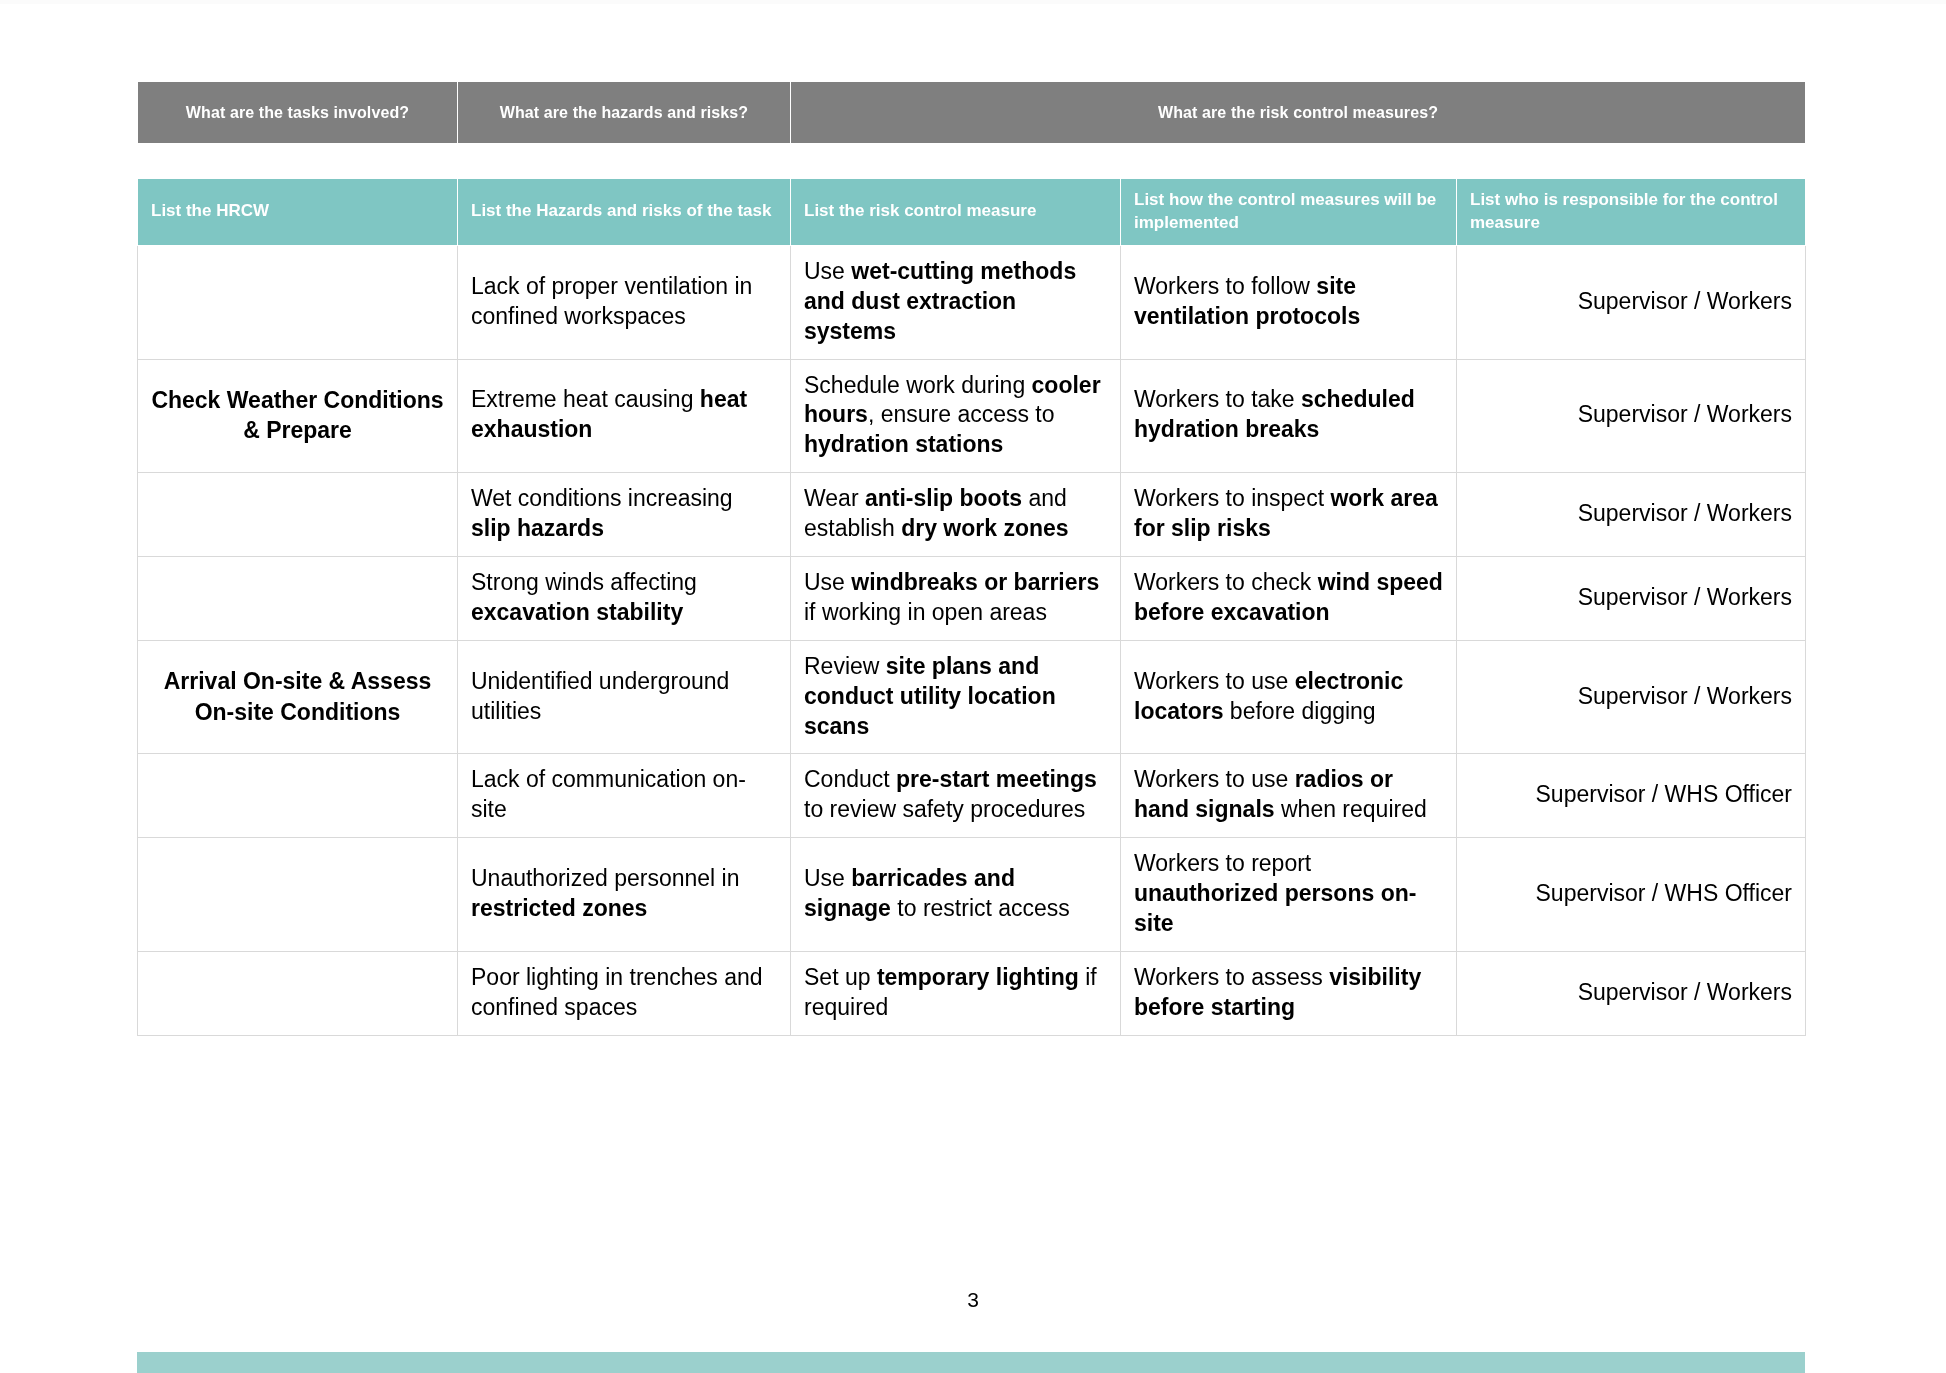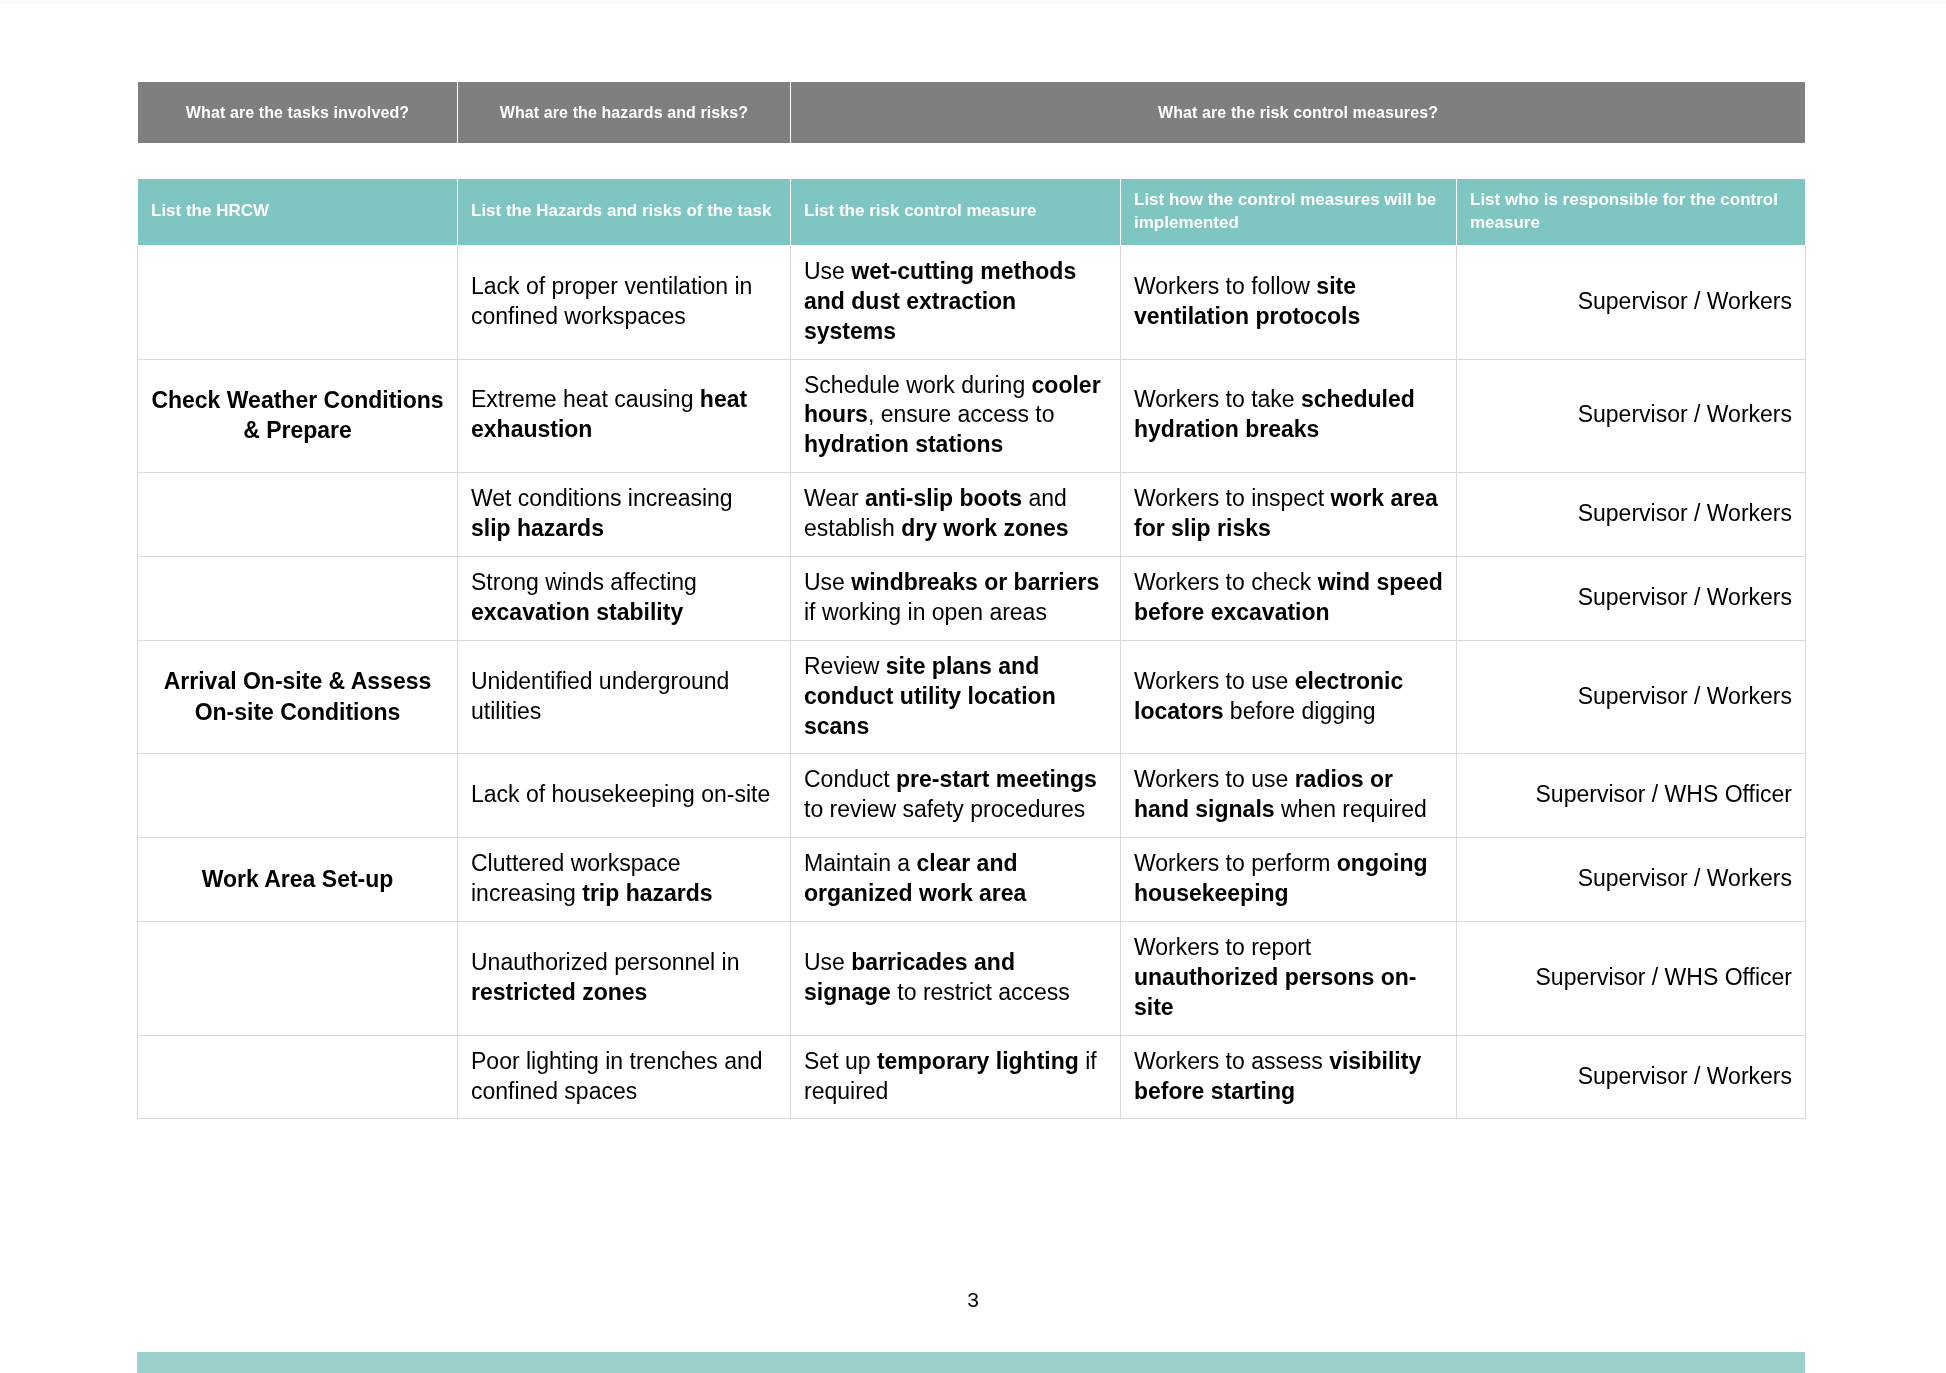--- a/index.html
+++ b/index.html
@@ -189,31 +189,24 @@
         </tr>
         <tr>
           <td class="task-cell">Arrival On-site &amp; Assess On-site Conditions</td>
           <td class="hazard-cell">Unidentified underground utilities</td>
           <td class="control-cell">Review <b>site plans and conduct utility location scans</b></td>
           <td class="implement-cell">Workers to use <b>electronic locators</b> before digging</td>
           <td class="responsible-cell">Supervisor / Workers</td>
         </tr>
         <tr>
           <td class="task-cell"></td>
-          <td class="hazard-cell">Lack of housekeeping on-site</td>
+          <td class="hazard-cell">Lack of communication on-site</td>
           <td class="control-cell">Conduct <b>pre-start meetings</b> to review safety procedures</td>
           <td class="implement-cell">Workers to use <b>radios or hand signals</b> when required</td>
           <td class="responsible-cell">Supervisor / WHS Officer</td>
-        </tr>
-        <tr>
-          <td class="task-cell">Work Area Set-up</td>
-          <td class="hazard-cell">Cluttered workspace increasing <b>trip hazards</b></td>
-          <td class="control-cell">Maintain a <b>clear and organized work area</b></td>
-          <td class="implement-cell">Workers to perform <b>ongoing housekeeping</b></td>
-          <td class="responsible-cell">Supervisor / Workers</td>
         </tr>
         <tr>
           <td class="task-cell"></td>
           <td class="hazard-cell">Unauthorized personnel in <b>restricted zones</b></td>
           <td class="control-cell">Use <b>barricades and signage</b> to restrict access</td>
           <td class="implement-cell">Workers to report <b>unauthorized persons on-site</b></td>
           <td class="responsible-cell">Supervisor / WHS Officer</td>
         </tr>
         <tr>
           <td class="task-cell"></td>

